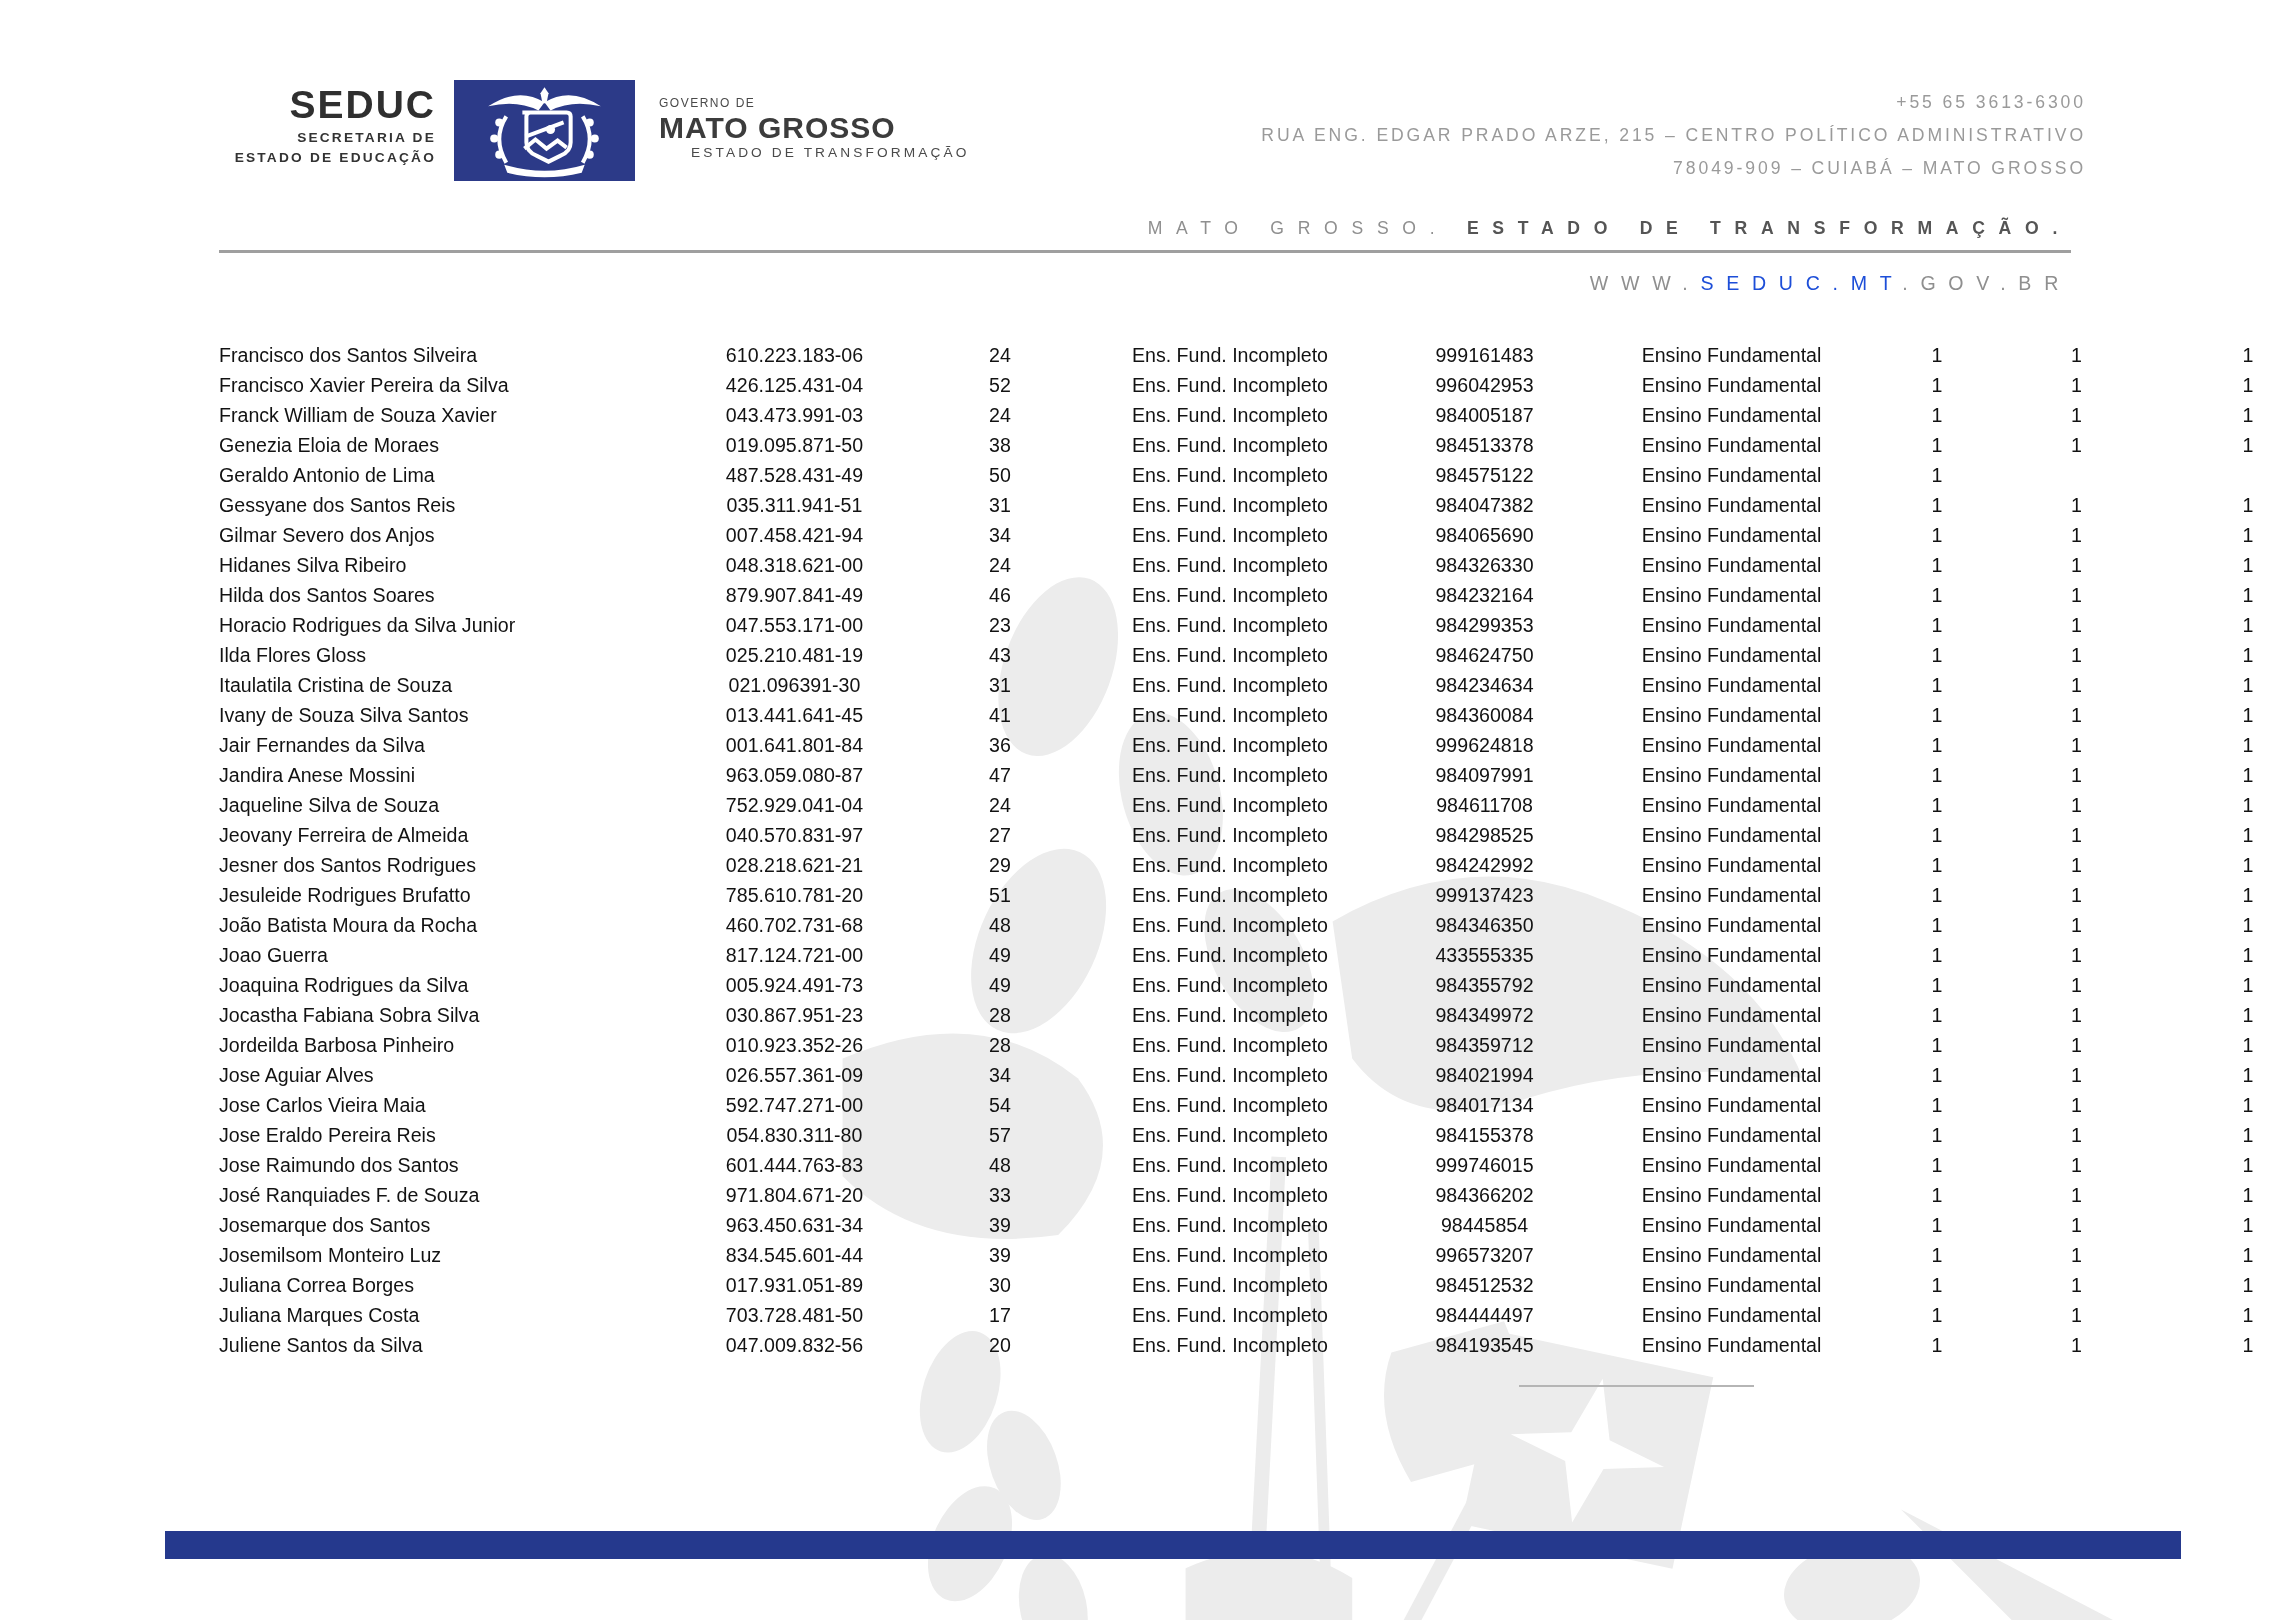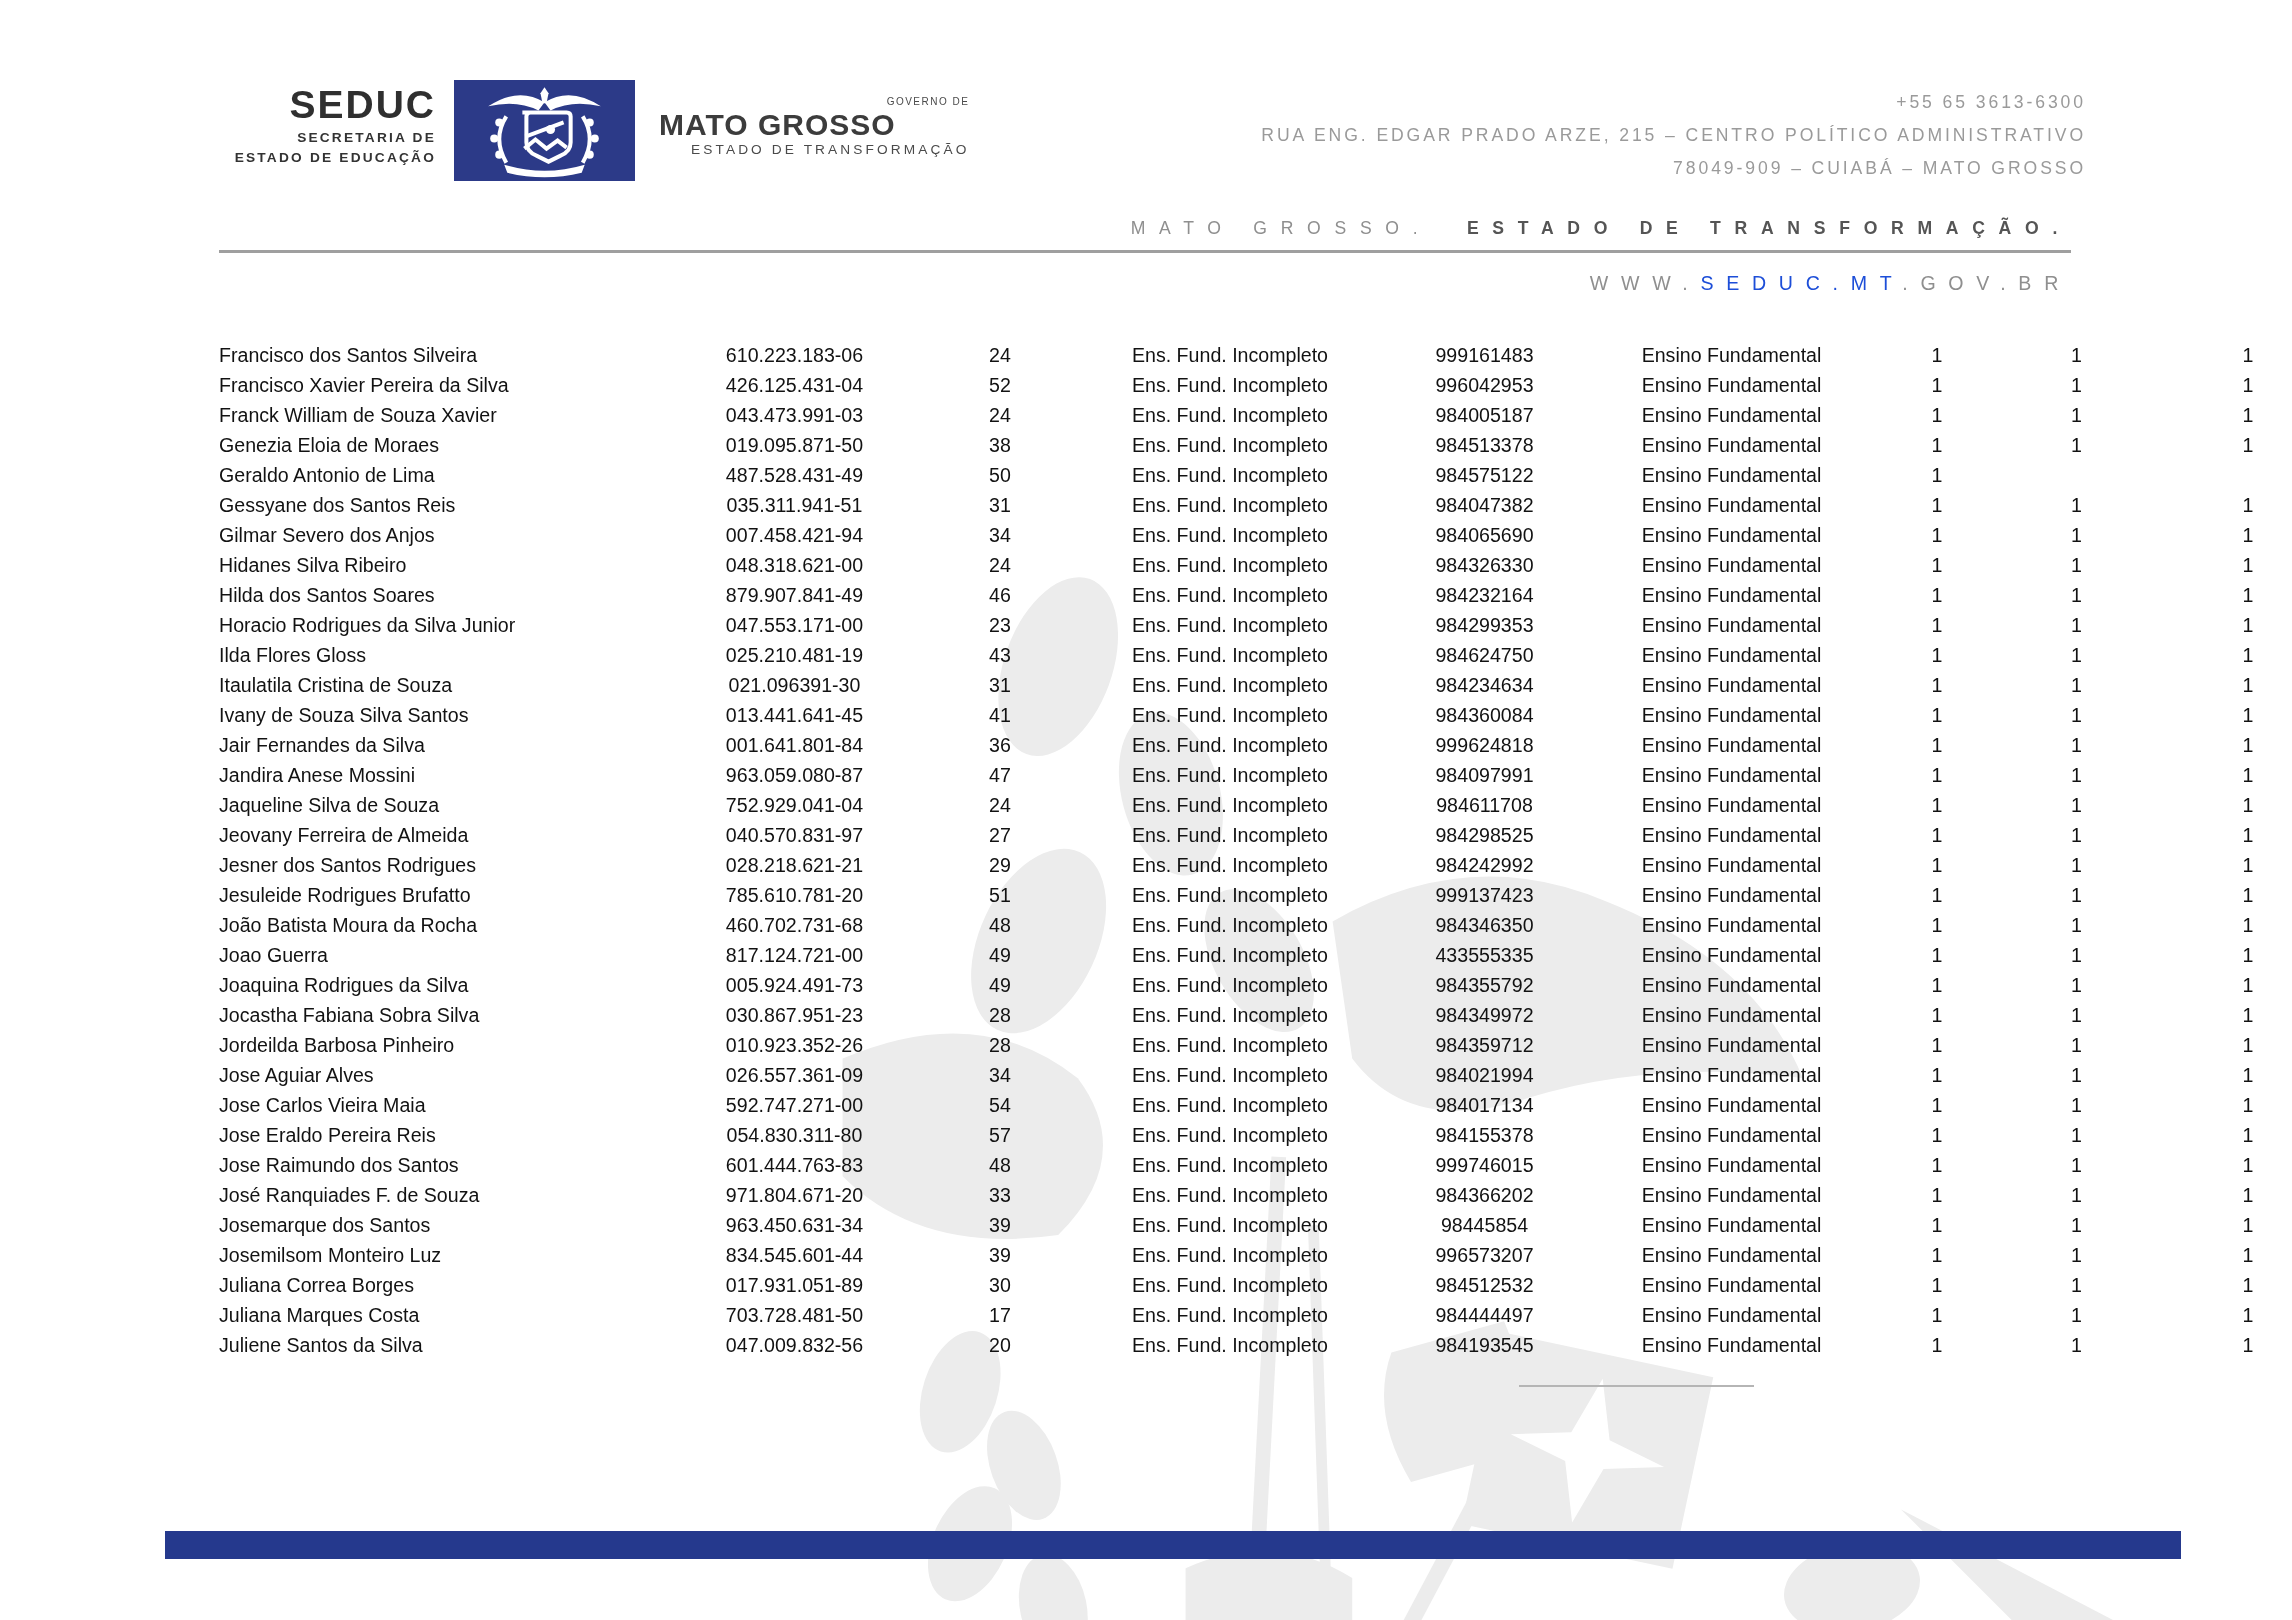--- a/index.html
+++ b/index.html
@@ -12,30 +12,30 @@
 
   
   .hdr { position:absolute; z-index:1; }
   .seduc-block { left:225px; top:84px; width:211px; text-align:right; color:#2f2f2f; }
   .seduc-acronym { font-size:39px; font-weight:bold; letter-spacing:2px; line-height:41px; }
   .seduc-sub { font-size:13.7px; font-weight:bold; letter-spacing:2.2px; margin-top:4.9px; color:#333; }
 
   .flag { left:454px; top:80px; width:181px; height:101px; background:#2c3a88; }
 
   .gov-block { left:659px; top:96px; color:#3c3c3c; }
-  .gov-line1 { font-size:10px; letter-spacing:1.5px; color:#4a4a4a;text-align:right; }
+  .gov-line1 { font-size:12px; letter-spacing:1.5px; color:#4a4a4a; }
   .gov-name  { font-size:30px; font-weight:bold; letter-spacing:1px; line-height:35px; }
   .gov-line2 { font-size:13.7px; letter-spacing:3.1px; color:#4a4a4a;margin-left:32px; }
 
   .contact-block { right:207px; top:86px; text-align:right; color:#9a9a9a;
                    font-size:17.6px; letter-spacing:2.9px; line-height:33px; }
 
   .tagline { right:222px; top:218px; text-align:right; font-size:17.6px; letter-spacing:13.7px;
              color:#8f8f8f; white-space:nowrap; }
-  .tagline .bold { font-weight:bold; color:#555555;margin-left:17px; }
+  .tagline .bold { font-weight:bold; color:#555555; }
 
   .rule { left:219px; top:250px; width:1852px; height:2.9px; background:#9f9f9f; }
 
   .website { right:222px; top:272px; text-align:right; font-size:19.6px; letter-spacing:12.7px;
              color:#8f8f8f; white-space:nowrap; }
   .website .bold { font-weight:normal; color:#1d4ed8; }
 
   
   .table { position:absolute; left:219px; top:340px; z-index:1; color:#121212; font-size:19.6px; }
   .row { display:grid;

